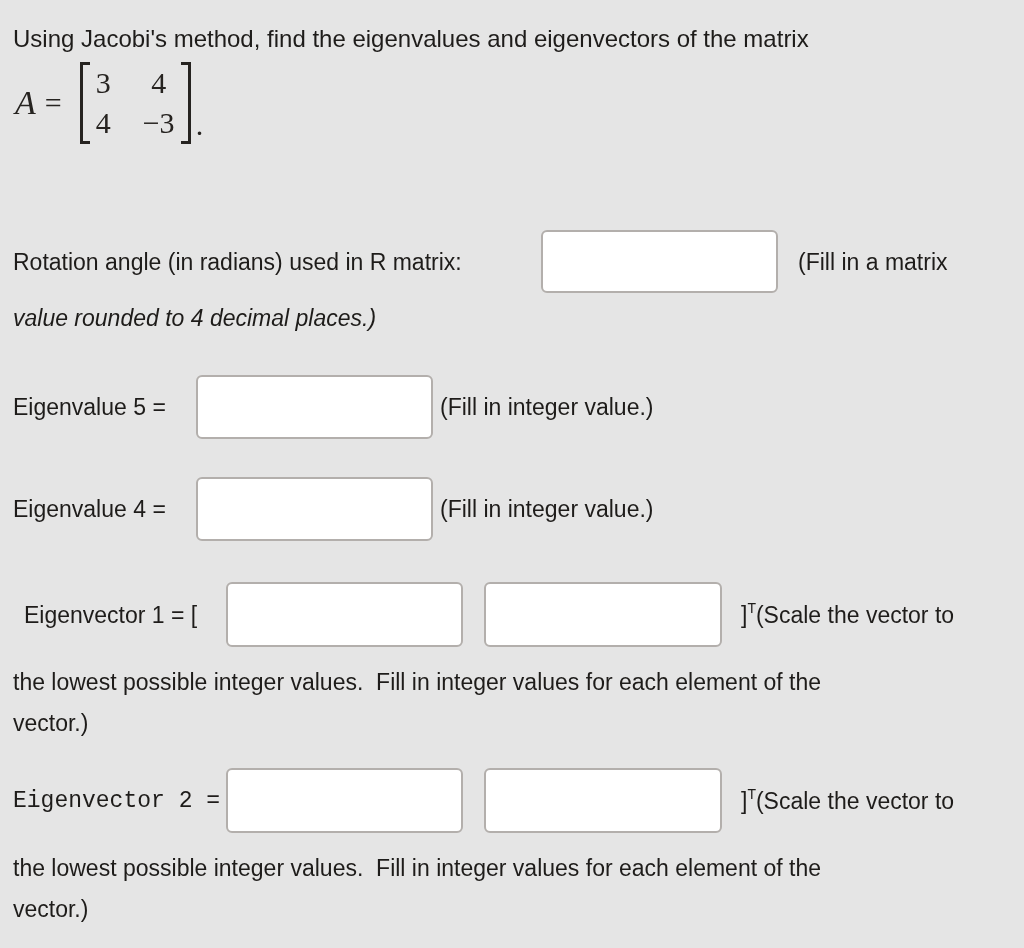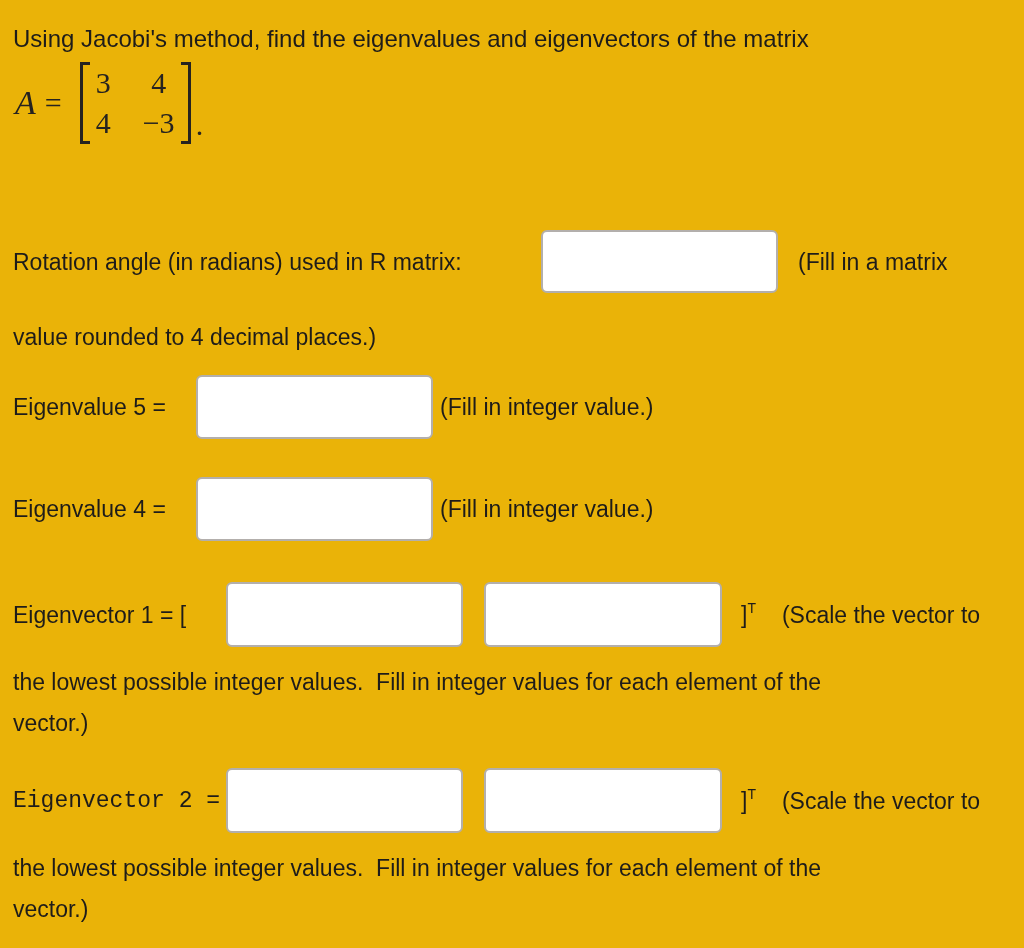--- a/index.html
+++ b/index.html
@@ -1,21 +1,21 @@
 <!DOCTYPE html>
 <html><head>
 <meta charset="utf-8">
 <style>
   * { margin: 0; padding: 0; box-sizing: border-box; }
   html, body { background: #ffffff; }
   .canvas {
     position: relative;
     width: 1024px;
     height: 948px;
-    background: #eab308;
+    background: #e5e5e5;
     font-family: "Liberation Sans", sans-serif;
     font-size: 23px;
     color: #1e1c1a;
     overflow: hidden;
   }
   .title {
     position: absolute;
     left: 13px;
     top: 25px;
     font-size: 24px;
@@ -74,21 +74,21 @@
     left: 13px;
     line-height: 30px;
     white-space: pre;
   }
   .sup-t {
     font-size: 14px;
     vertical-align: baseline;
     position: relative;
     top: -10px;
   }
-  .suffix-rest { margin-left: 26px; }
+  .suffix-rest { margin-left: 0; }
 </style>
 </head>
 <body>
 
 <div class="canvas">
 
   <div class="title">Using Jacobi's method, find the eigenvalues and eigenvectors of the matrix</div>
 
   <div class="matrix-wrap">
     <span class="m-sym">A</span>
@@ -104,36 +104,36 @@
       <span class="bracket right"></span>
     </span>
     <span class="m-period">.</span>
   </div>
 
   <div class="row" style="top:230px;height:63px;">
     <span class="lbl" style="left:13px;">Rotation angle (in radians) used in R matrix:</span>
     <input class="box" style="left: 541px; width: 237px;" type="text" value="">
     <span class="lbl" style="left:798px;">(Fill in a matrix</span>
   </div>
-  <div class="textline" style="top:322px;">value rounded to 4 decimal places.)</div>
+  <div class="textline" style="top:303px;font-style:italic;">value rounded to 4 decimal places.)</div>
 
   <div class="row" style="top:375px;height:64px;">
     <span class="lbl" style="left:13px;">Eigenvalue 5 =</span>
     <input class="box" style="left: 196px; width: 237px;" type="text" value="">
     <span class="lbl" style="left:440px;">(Fill in integer value.)</span>
   </div>
 
   <div class="row" style="top:477px;height:64px;">
     <span class="lbl" style="left:13px;">Eigenvalue 4 =</span>
     <input class="box" style="left: 196px; width: 237px;" type="text" value="">
     <span class="lbl" style="left:440px;">(Fill in integer value.)</span>
   </div>
 
   <div class="row" style="top:582px;height:65px;">
-    <span class="lbl" style="left:13px;">Eigenvector 1 = [</span>
+    <span class="lbl" style="left:24px;">Eigenvector 1 = [</span>
     <input class="box" style="left: 226px; width: 237px;" type="text" value="">
     <input class="box" style="left: 484px; width: 238px;" type="text" value="">
     <span class="lbl" style="left:741px;"><span>]</span><span class="sup-t">T</span><span class="suffix-rest">(Scale the vector to</span></span>
   </div>
   <div class="textline" style="top:667px;">the lowest possible integer values.  Fill in integer values for each element of the</div>
   <div class="textline" style="top:708px;">vector.)</div>
 
   <div class="row" style="top:768px;height:65px;">
     <span class="lbl" style="left:13px;font-family:Liberation Mono, monospace;">Eigenvector 2 = [</span>
     <input class="box" style="left: 226px; width: 237px;" type="text" value="">

